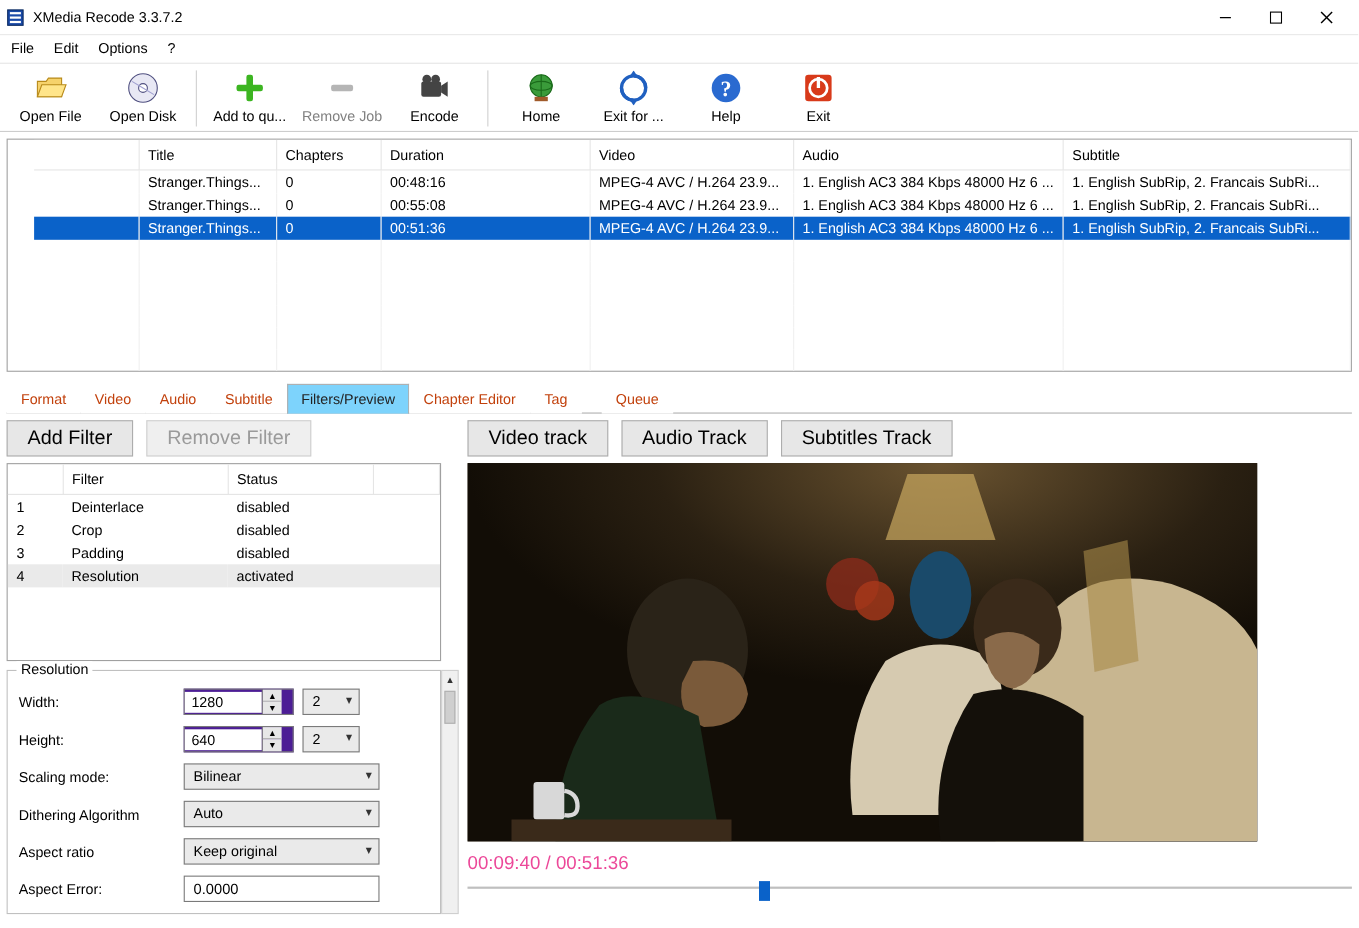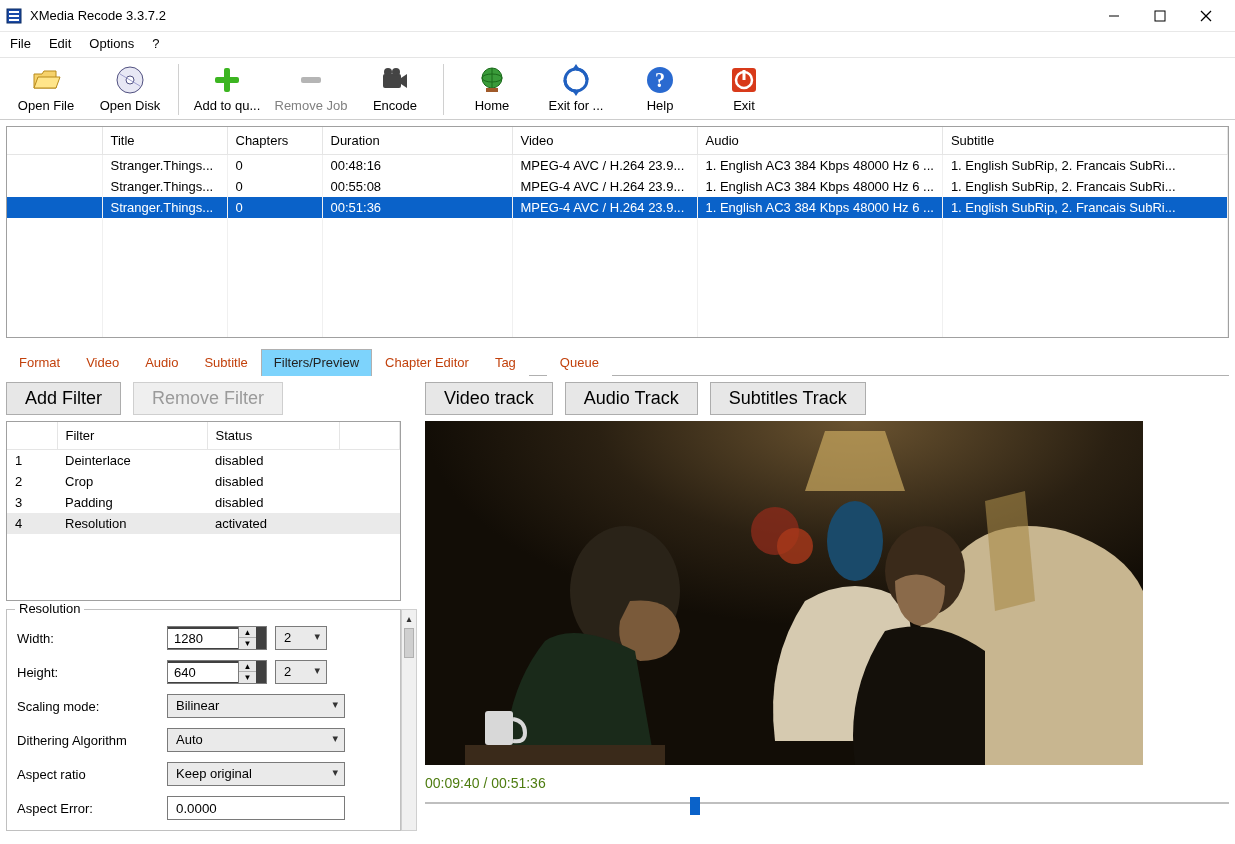--- a/index.html
+++ b/index.html
@@ -69,20 +69,21 @@
     align-self: stretch;
     background: #d0d0d0;
     margin: 2px 6px;
   }
   
   .media-pane {
     margin: 6px 6px 0 6px;
     border: 1px solid #a0a0a0;
     height: 212px;
     overflow: hidden;
+    padding-left: 24px;
   }
   table.media {
     width: 100%;
     border-collapse: collapse;
     font-size: 13px;
   }
   table.media th {
     text-align: left;
     font-weight: normal;
     background: #fff;
@@ -211,21 +212,21 @@
   }
   .form-row {
     display: flex;
     align-items: center;
     margin-top: 10px;
   }
   .form-row label { width: 150px; }
   .spin {
     display: flex; align-items: center;
     border: 1px solid #7a7a7a;
-    background: #404040;
+    background: #4c1d95;
     width: 100px; height: 24px;
   }
   .spin input {
     border: none; outline: none;
     width: 70px; padding: 2px 6px;
     font-size: 13px;
   }
   .spin .spbtns {
     display: flex; flex-direction: column;
     border-left: 1px solid #7a7a7a;
@@ -276,21 +277,21 @@
     width: 718px;
     height: 344px;
     background: #1a1206;
     position: relative;
     overflow: hidden;
   }
   .preview svg { width: 100%; height: 100%; display: block; }
   .timeline {
     margin-top: 10px;
   }
-  .timeline .time-label { font-size: 14px; color: #4d7c0f; }
+  .timeline .time-label { font-size: 17px; color: #ec4899; }
   .timeline .track {
     position: relative;
     height: 12px;
     margin-top: 6px;
   }
   .timeline .bar {
     position: absolute; left: 0; top: 5px;
     width: 100%; height: 2px;
     background: #bfbfbf;
   }

